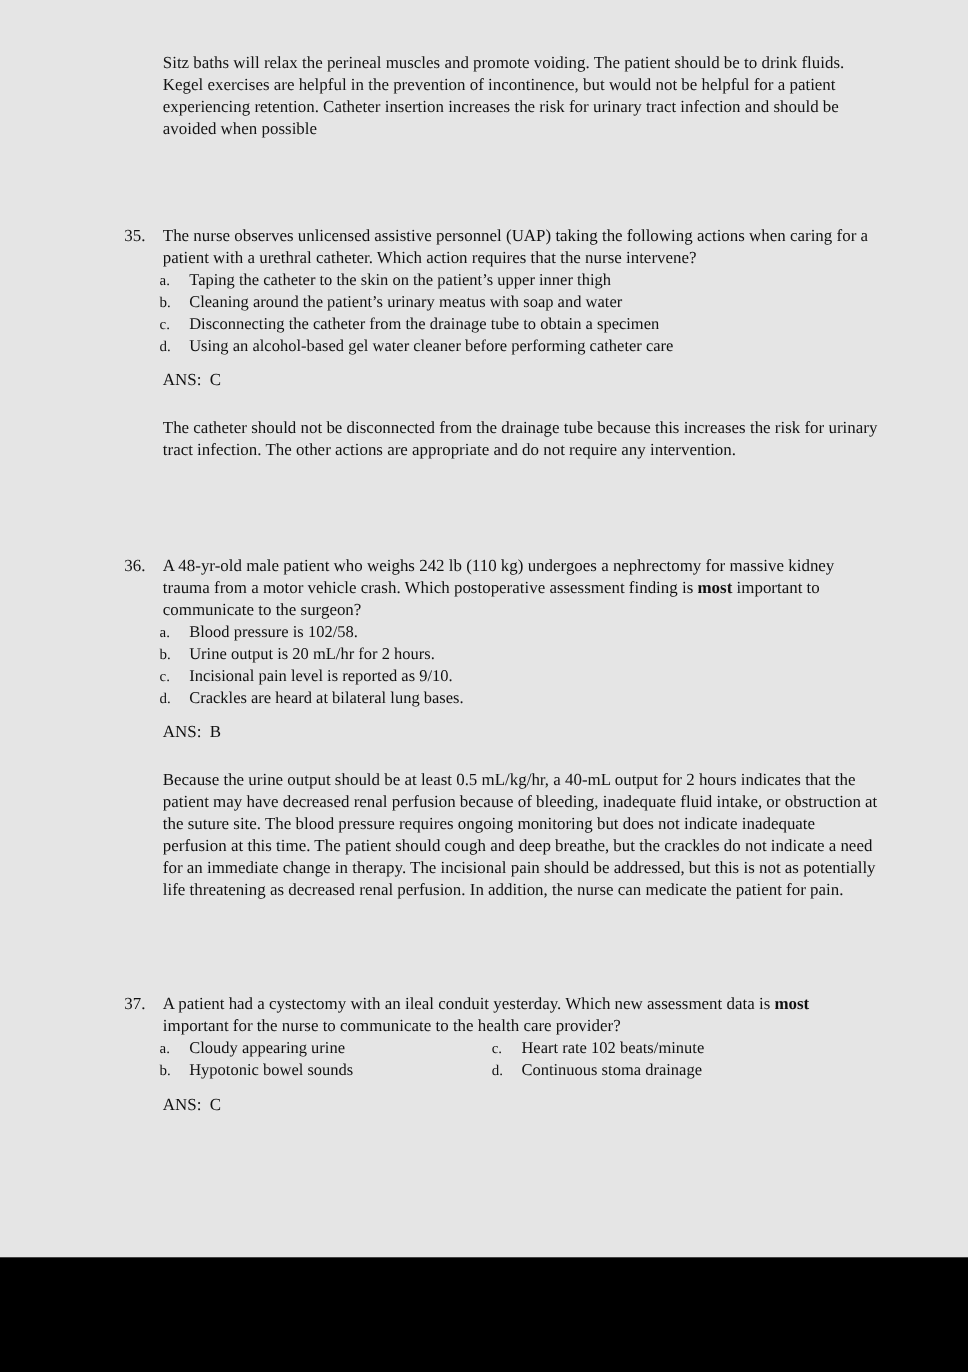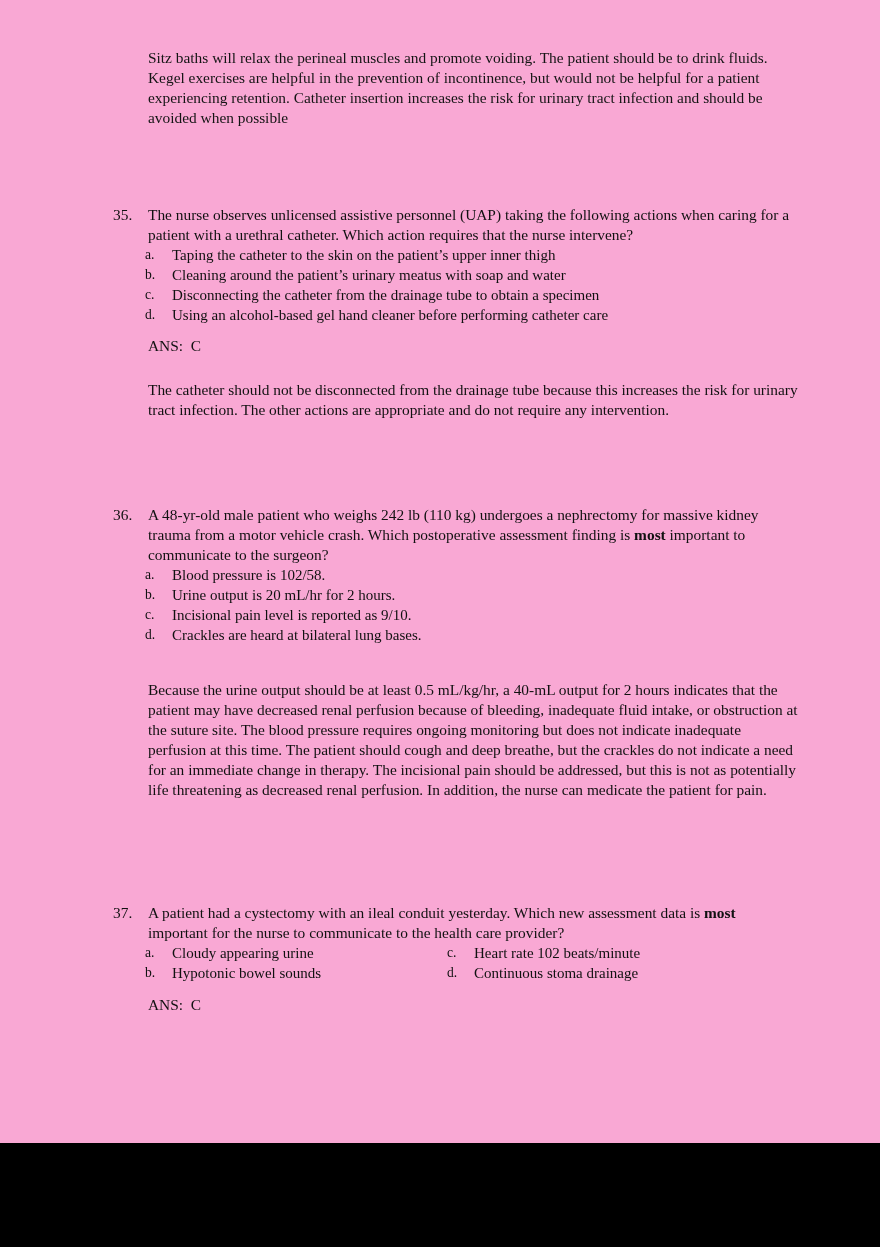--- a/index.html
+++ b/index.html
@@ -9,21 +9,21 @@
     background: #ffffff;
   }
   body {
     font-family: "Liberation Serif", "DejaVu Serif", serif;
     color: #111111;
   }
   .page {
     position: relative;
     width: 880px;
     height: 1247px;
-    background: #f9a8d4;
+    background: #e5e5e5;
     overflow: hidden;
   }
   .content {
     position: absolute;
     left: 0;
     top: 0;
     width: 880px;
   }
   
   .block {
@@ -159,21 +159,21 @@
         <div class="opt">
           <span class="optltr">b.</span>
           <span class="opttxt">Cleaning around the patient’s urinary meatus with soap and water</span>
         </div>
         <div class="opt">
           <span class="optltr">c.</span>
           <span class="opttxt">Disconnecting the catheter from the drainage tube to obtain a specimen</span>
         </div>
         <div class="opt">
           <span class="optltr">d.</span>
-          <span class="opttxt">Using an alcohol-based gel hand cleaner before performing catheter care</span>
+          <span class="opttxt">Using an alcohol-based gel water cleaner before performing catheter care</span>
         </div>
       </div>
     </div>
     <div class="ansblock" style="top:336px;">
       <span class="ansline"><span>ANS:</span><span>  </span><span>C</span></span>
       <span class="rationale">The catheter should not be disconnected from the drainage tube because this increases the risk for urinary tract infection. The other actions are appropriate and do not require any intervention.</span>
     </div>
 
     <div class="qitem" style="top:505px;">
       <div class="qhead">
@@ -193,20 +193,21 @@
           <span class="optltr">c.</span>
           <span class="opttxt">Incisional pain level is reported as 9/10.</span>
         </div>
         <div class="opt">
           <span class="optltr">d.</span>
           <span class="opttxt">Crackles are heard at bilateral lung bases.</span>
         </div>
       </div>
     </div>
     <div class="ansblock" style="top:656px;">
+      <span class="ansline"><span>ANS:</span><span>  </span><span>B</span></span>
       <span class="rationale">Because the urine output should be at least 0.5 mL/kg/hr, a 40-mL output for 2 hours indicates that the patient may have decreased renal perfusion because of bleeding, inadequate fluid intake, or obstruction at the suture site. The blood pressure requires ongoing monitoring but does not indicate inadequate perfusion at this time. The patient should cough and deep breathe, but the crackles do not indicate a need for an immediate change in therapy. The incisional pain should be addressed, but this is not as potentially life threatening as decreased renal perfusion. In addition, the nurse can medicate the patient for pain.</span>
     </div>
 
     <div class="qitem" style="top:903px;">
       <div class="qhead">
         <span class="qnum">37.</span>
         <span class="qtext"><span>A patient had a cystectomy with an ileal conduit yesterday. Which new assessment data is </span><b>most</b><span> important for the nurse to communicate to the health care provider?</span></span>
       </div>
       <div class="options twocol">
         <div class="optcol left">

